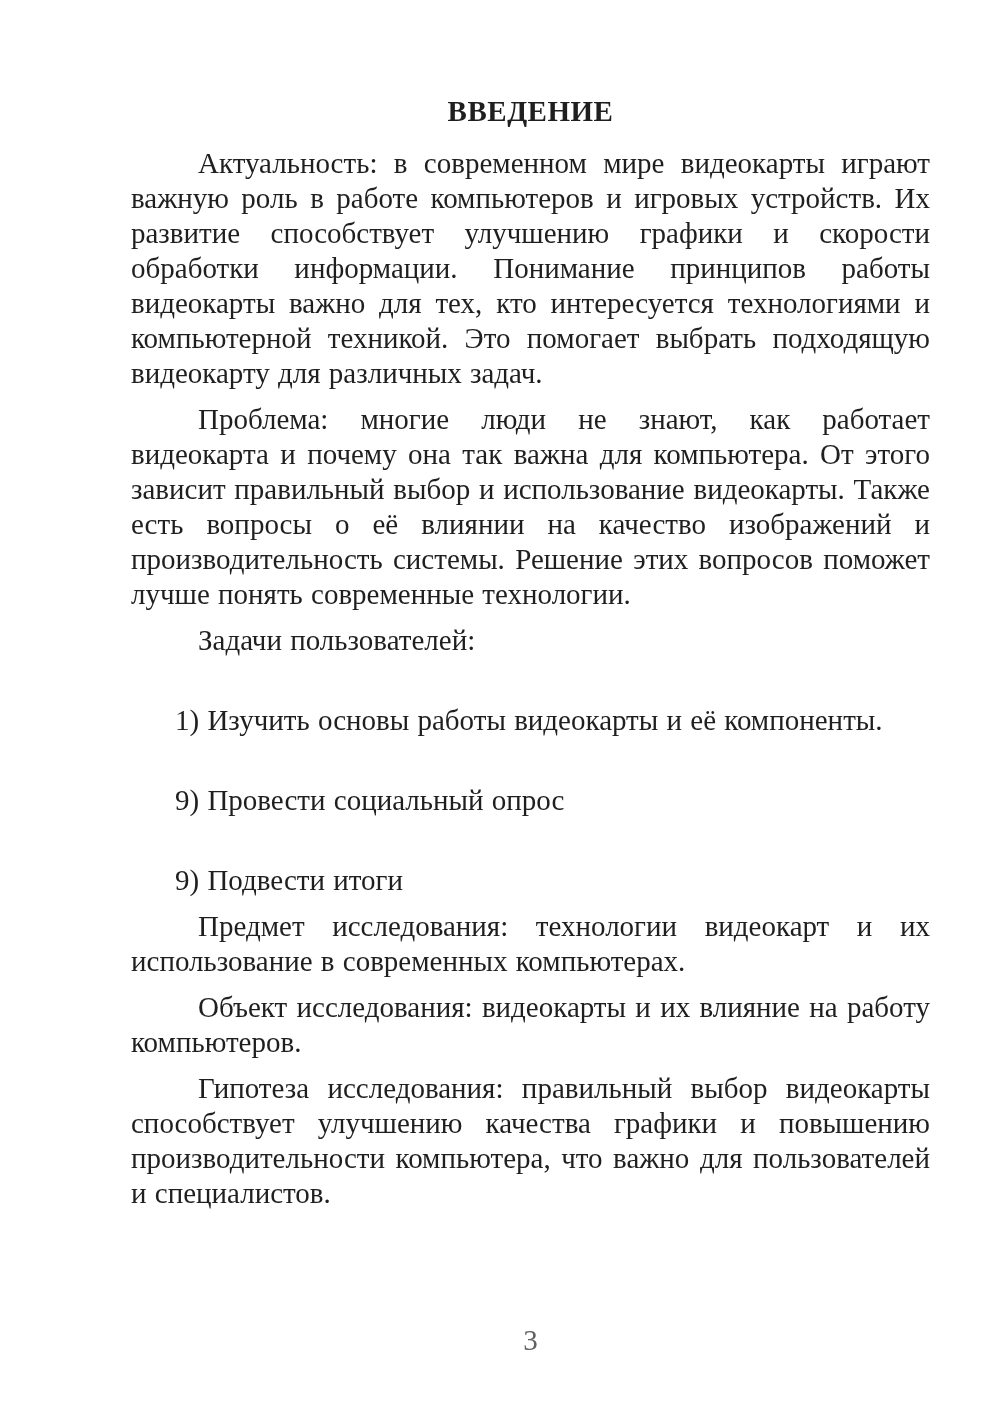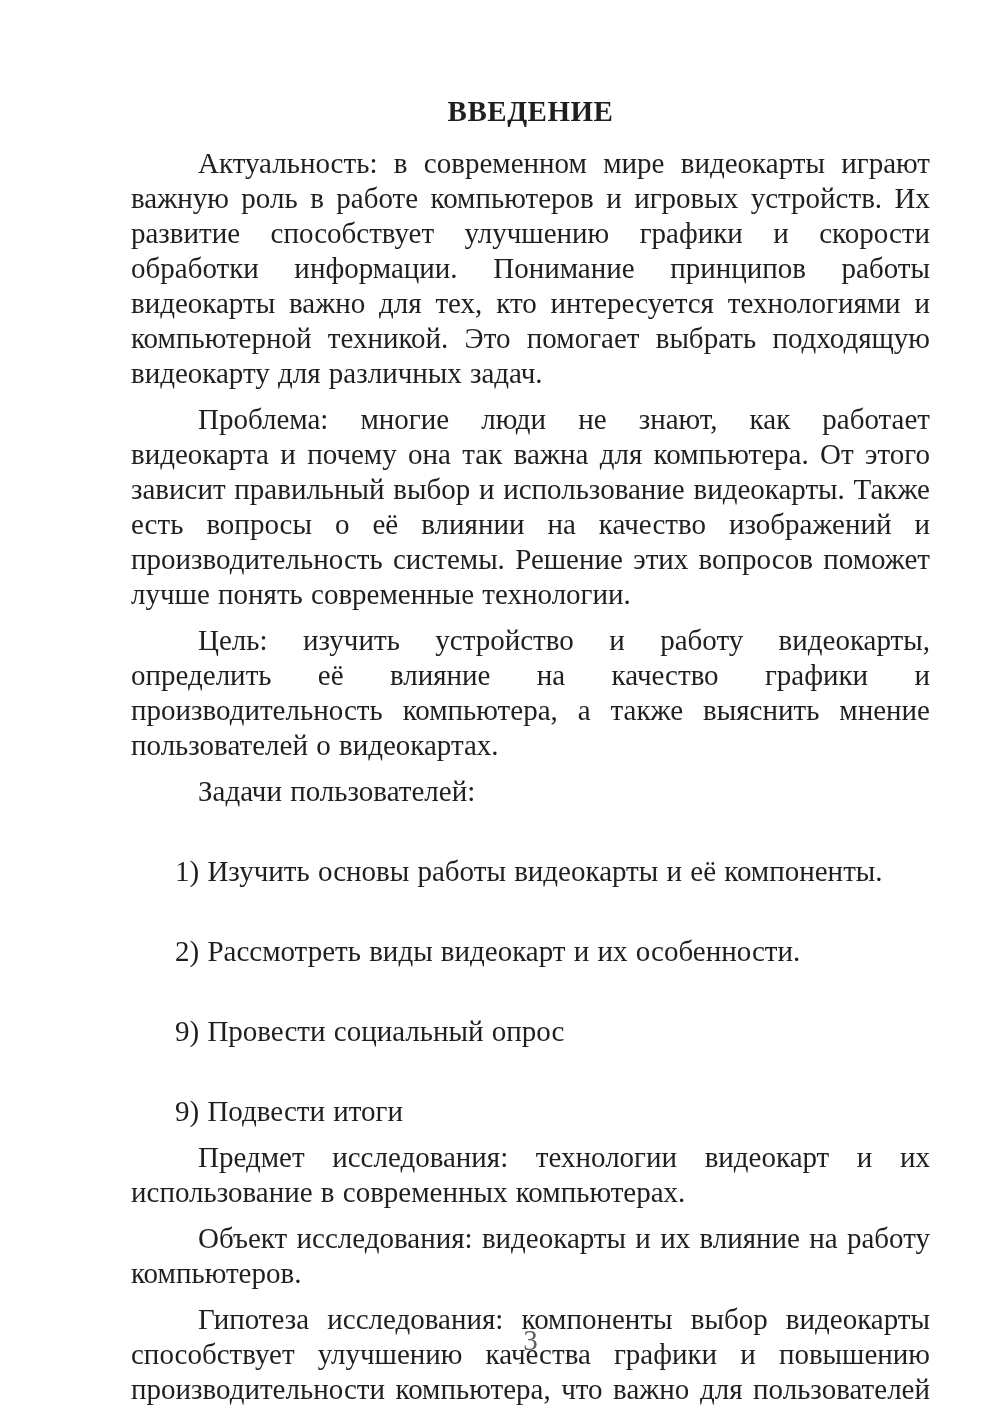--- a/index.html
+++ b/index.html
@@ -56,35 +56,33 @@
 
 <div class="page">
   <div class="content">
 
     <h1 class="doc-title">ВВЕДЕНИЕ</h1>
 
     <p class="para">Актуальность: в современном мире видеокарты играют важную роль в работе компьютеров и игровых устройств. Их развитие способствует улучшению графики и скорости обработки информации. Понимание принципов работы видеокарты важно для тех, кто интересуется технологиями и компьютерной техникой. Это помогает выбрать подходящую видеокарту для различных задач.</p>
 
     <p class="para">Проблема: многие люди не знают, как работает видеокарта и почему она так важна для компьютера. От этого зависит правильный выбор и использование видеокарты. Также есть вопросы о её влиянии на качество изображений и производительность системы. Решение этих вопросов поможет лучше понять современные технологии.</p>
 
-    <p class="para">Цель: изучить устройство и работу видеокарты, определить её влияние на качество графики и производительность компьютера, а также выяснить мнение пользователей о видеокартах.</p>
 
     <p class="para">Задачи пользователей:</p>
 
     <p class="para list-item">1) Изучить основы работы видеокарты и её компоненты.</p>
 
-    <p class="para list-item">2) Рассмотреть виды видеокарт и их особенности.</p>
 
 
     <p class="para list-item">9) Провести социальный опрос</p>
 
     <p class="para list-item">9) Подвести итоги</p>
 
     <p class="para">Предмет исследования: технологии видеокарт и их использование в современных компьютерах.</p>
 
     <p class="para">Объект исследования: видеокарты и их влияние на работу компьютеров.</p>
 
-    <p class="para">Гипотеза исследования: компоненты выбор видеокарты способствует улучшению качества графики и повышению производительности компьютера, что важно для пользователей и специалистов.</p>
+    <p class="para">Гипотеза исследования: правильный выбор видеокарты способствует улучшению качества графики и повышению производительности компьютера, что важно для пользователей и специалистов.</p>
 
   </div>
 
   <div class="page-number">3</div>
 </div>
 
 </body></html>

